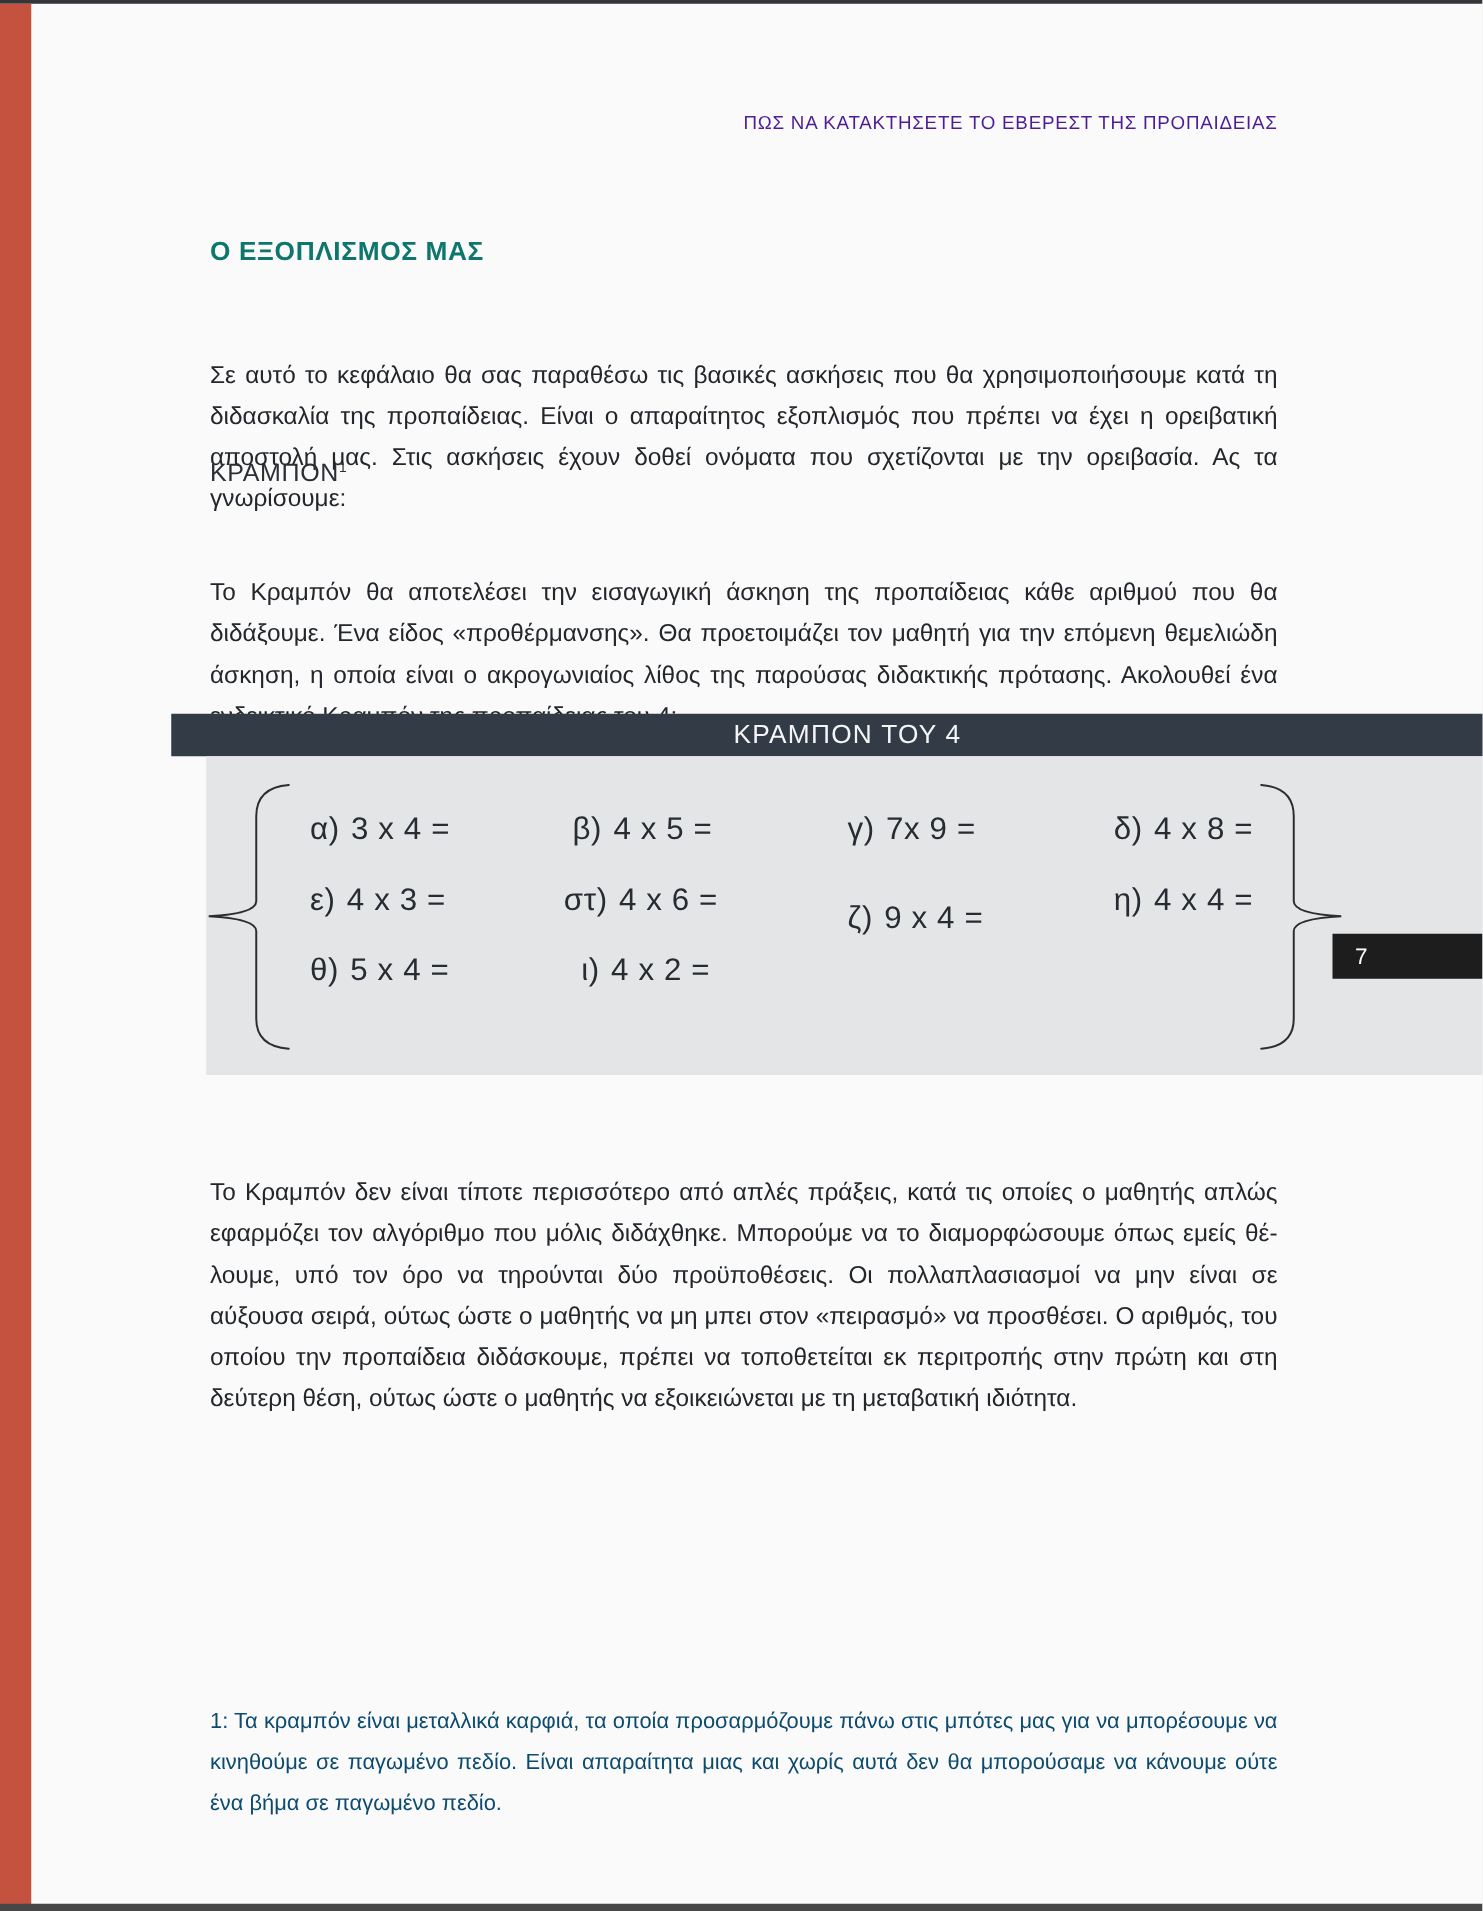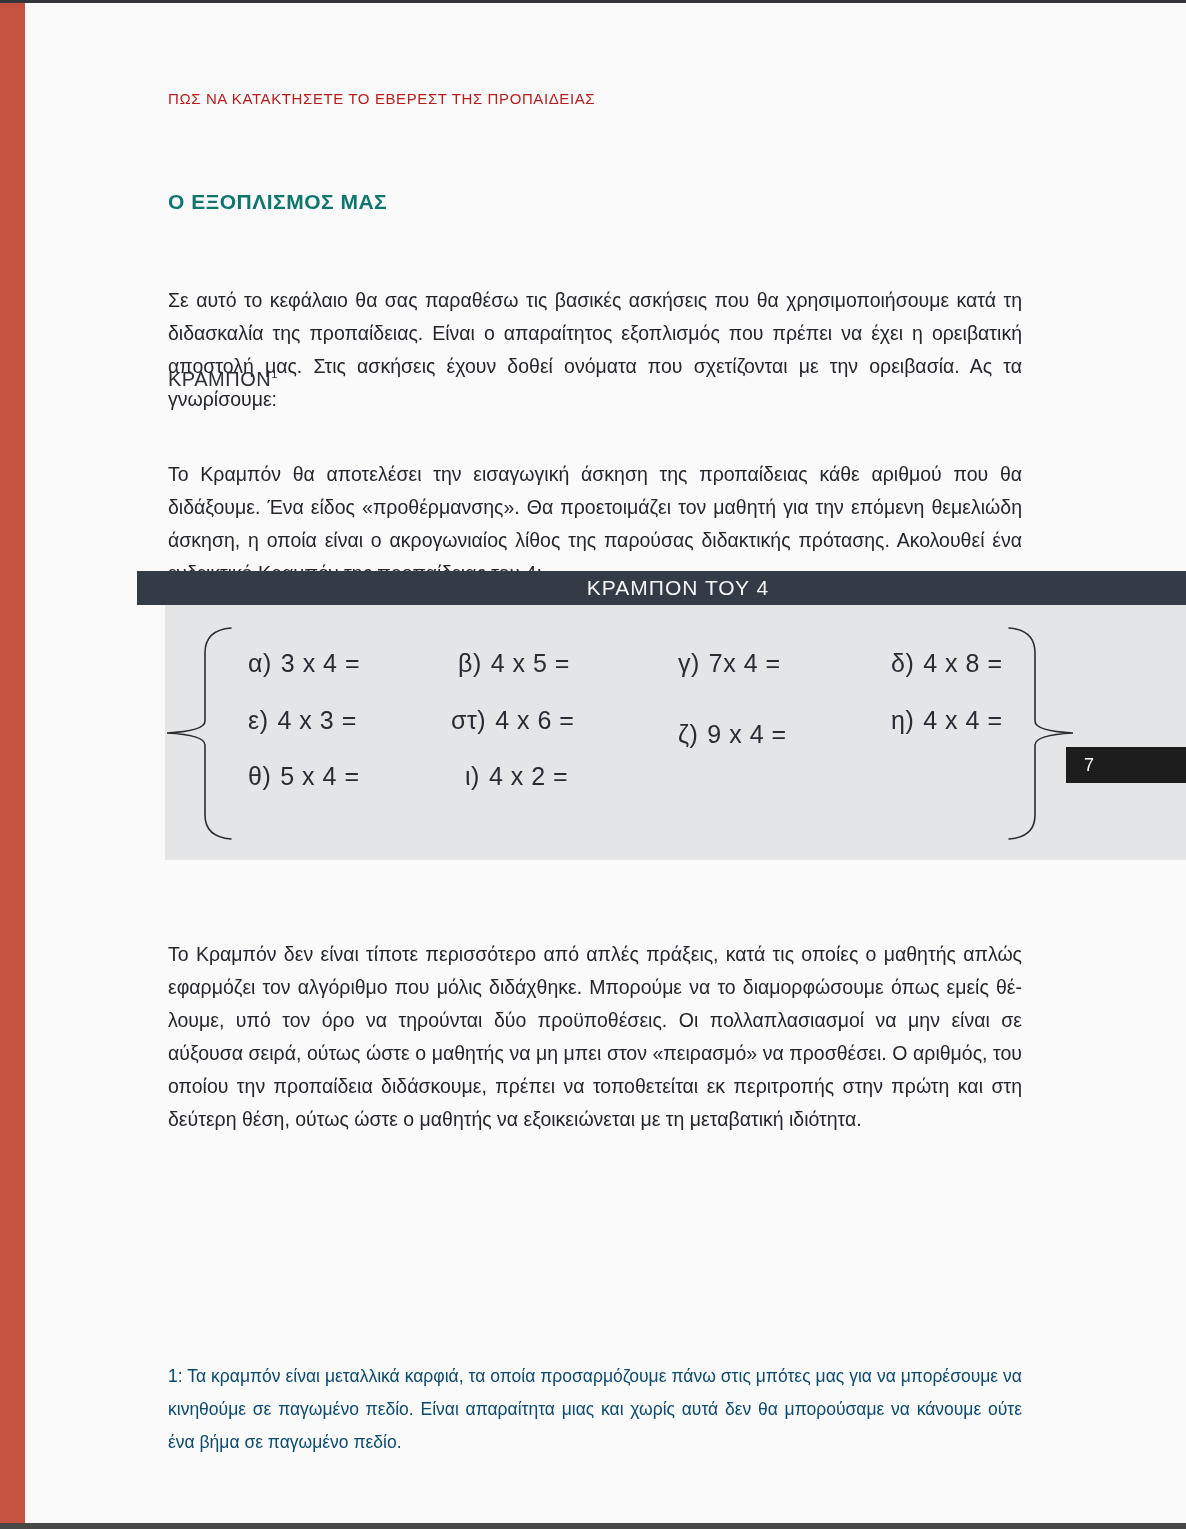--- a/index.html
+++ b/index.html
@@ -11,22 +11,22 @@
     overflow:hidden;
     font-family:"Liberation Sans", sans-serif;
     color:#23262b;
   }
   .top-bar{position:absolute;left:0;top:0;width:100%;height:3px;background:#333539;}
   .accent-bar{position:absolute;left:0;top:3px;width:25px;height:1521px;background:#c5523f;}
   .bottom-bar{position:absolute;left:0;bottom:0;width:100%;height:6px;background:#474747;}
 
   .running-header{
     position:absolute;left:168px;top:90px;width:854px;
-    font-size:15px;letter-spacing:0.6px;
-    color:#b91c1c;font-weight:400;
+    text-align:right;font-size:15px;letter-spacing:0.6px;
+    color:#4c1d95;font-weight:400;
   }
   .section-title{
     position:absolute;left:168px;top:176px;width:854px;
     font-size:21px;font-weight:bold;letter-spacing:0.5px;color:#0f766e;
   }
   .para{
     position:absolute;left:168px;width:854px;
     font-size:19.5px;line-height:33px;text-align:justify;
     color:#23262b;hyphens:manual;margin-top:44px;
   }
@@ -90,21 +90,21 @@
     <div class="box-body">
       <svg class="brace" style="left:-6px;top:20px;" width="76" height="218" viewBox="0 0 76 218">
         <path d="M72,3 Q46,5 46,28 L46,96 Q46,106 8,108 Q46,110 46,120 L46,190 Q46,212 72,214"></path>
       </svg>
       <svg class="brace" style="left:840px;top:20px;" width="76" height="218" viewBox="0 0 76 218">
         <path d="M4,3 Q30,5 30,28 L30,96 Q30,106 68,108 Q30,110 30,120 L30,190 Q30,212 4,214"></path>
       </svg>
 
       <div class="ex-item" style="left:83px;top:44px;"><span class="lbl">α)</span><span>3 x 4 =</span></div>
       <div class="ex-item" style="left:293px;top:44px;"><span class="lbl">β)</span><span>4 x 5 =</span></div>
-      <div class="ex-item" style="left:513px;top:44px;"><span class="lbl">γ)</span><span>7x 4 =</span></div>
+      <div class="ex-item" style="left:513px;top:44px;"><span class="lbl">γ)</span><span>7x 9 =</span></div>
       <div class="ex-item" style="left:726px;top:44px;"><span class="lbl">δ)</span><span>4 x 8 =</span></div>
 
       <div class="ex-item" style="left:83px;top:101px;"><span class="lbl">ε)</span><span>4 x 3 =</span></div>
       <div class="ex-item" style="left:286px;top:101px;"><span class="lbl">στ)</span><span>4 x 6 =</span></div>
       <div class="ex-item" style="left:513px;top:115px;"><span class="lbl">ζ)</span><span>9 x 4 =</span></div>
       <div class="ex-item" style="left:726px;top:101px;"><span class="lbl">η)</span><span>4 x 4 =</span></div>
 
       <div class="ex-item" style="left:83px;top:157px;"><span class="lbl">θ)</span><span>5 x 4 =</span></div>
       <div class="ex-item" style="left:300px;top:157px;"><span class="lbl">ι)</span><span>4 x 2 =</span></div>
     </div>

